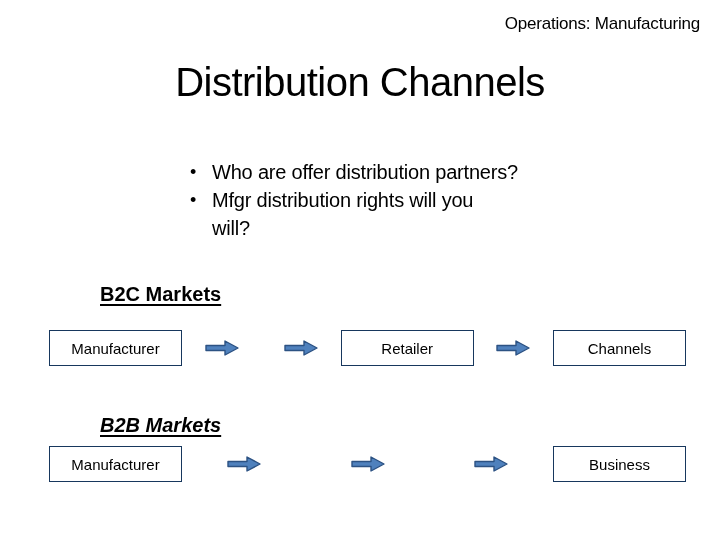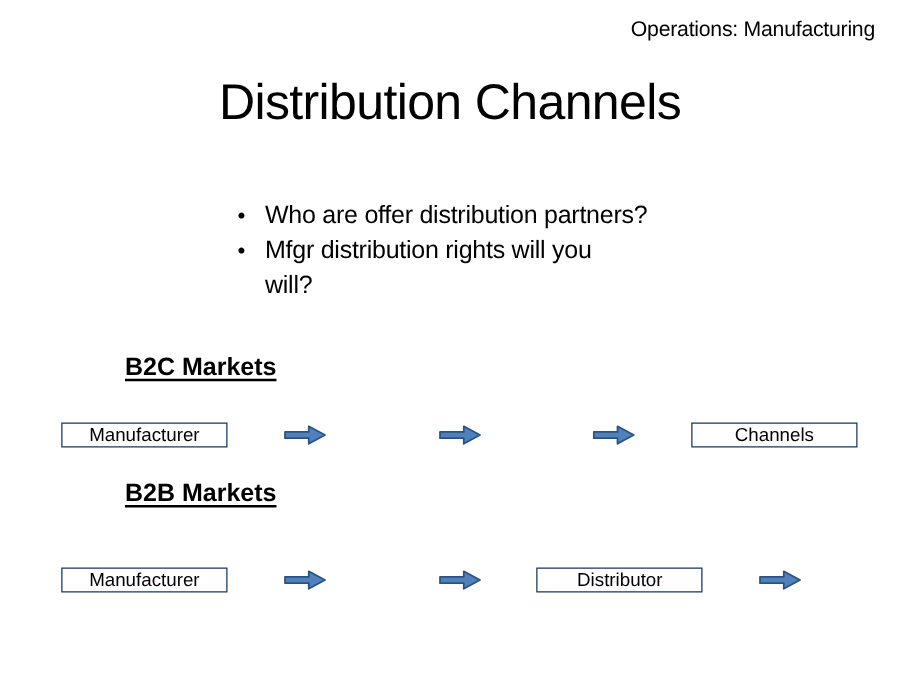--- a/index.html
+++ b/index.html
@@ -67,34 +67,34 @@
     left:57px;
     font-size:20px;
     font-weight:bold;
     color:var(--text);
     text-decoration:underline;
     text-underline-offset:3px;
     white-space:nowrap;
     margin-left:43px;
   }
   .section-label.b2c{top:283px;}
-  .section-label.b2b{top:384px;}
+  .section-label.b2b{top:414px;font-style:italic;}
   .chain-row{
     position:absolute;
     left:49px;
     width:637px;
     height:28px;
     display:flex;
     align-items:center;
   }
   .chain-row.row1{top:334px;}
   .chain-row.row2{top:450px;}
   .chain-box{
     flex:0 0 133px;
-    height:20px;
+    height:36px;
     box-sizing:border-box;
     border:1.5px solid var(--box-border);
     background:var(--background);
     display:flex;
     align-items:center;
     justify-content:center;
     font-size:15px;
     color:var(--text);
     white-space:nowrap;
   }
@@ -144,20 +144,21 @@
     <div class="chain-arrow">
       <svg width="34" height="18" viewBox="0 0 34 18">
           <path class="arrow-shape" d="M1 6.5 H20 V2 L33 9 L20 16 V11.5 H1 Z"></path>
         </svg>
     </div>
     <div class="chain-arrow">
       <svg width="34" height="18" viewBox="0 0 34 18">
           <path class="arrow-shape" d="M1 6.5 H20 V2 L33 9 L20 16 V11.5 H1 Z"></path>
         </svg>
     </div>
+    <div class="chain-box">Retailer</div>
     <div class="chain-arrow">
       <svg width="34" height="18" viewBox="0 0 34 18">
           <path class="arrow-shape" d="M1 6.5 H20 V2 L33 9 L20 16 V11.5 H1 Z"></path>
         </svg>
     </div>
     <div class="chain-box">Channels</div>
   </div>
 
   <div class="section-label b2b">B2B Markets</div>
 
@@ -166,21 +167,21 @@
     <div class="chain-arrow">
       <svg width="34" height="18" viewBox="0 0 34 18">
           <path class="arrow-shape" d="M1 6.5 H20 V2 L33 9 L20 16 V11.5 H1 Z"></path>
         </svg>
     </div>
     <div class="chain-arrow">
       <svg width="34" height="18" viewBox="0 0 34 18">
           <path class="arrow-shape" d="M1 6.5 H20 V2 L33 9 L20 16 V11.5 H1 Z"></path>
         </svg>
     </div>
-    <div class="chain-box">Distributor</div>
     <div class="chain-arrow">
       <svg width="34" height="18" viewBox="0 0 34 18">
           <path class="arrow-shape" d="M1 6.5 H20 V2 L33 9 L20 16 V11.5 H1 Z"></path>
         </svg>
     </div>
+    <div class="chain-box">Business</div>
   </div>
 
 </div>
 
 </body></html>

